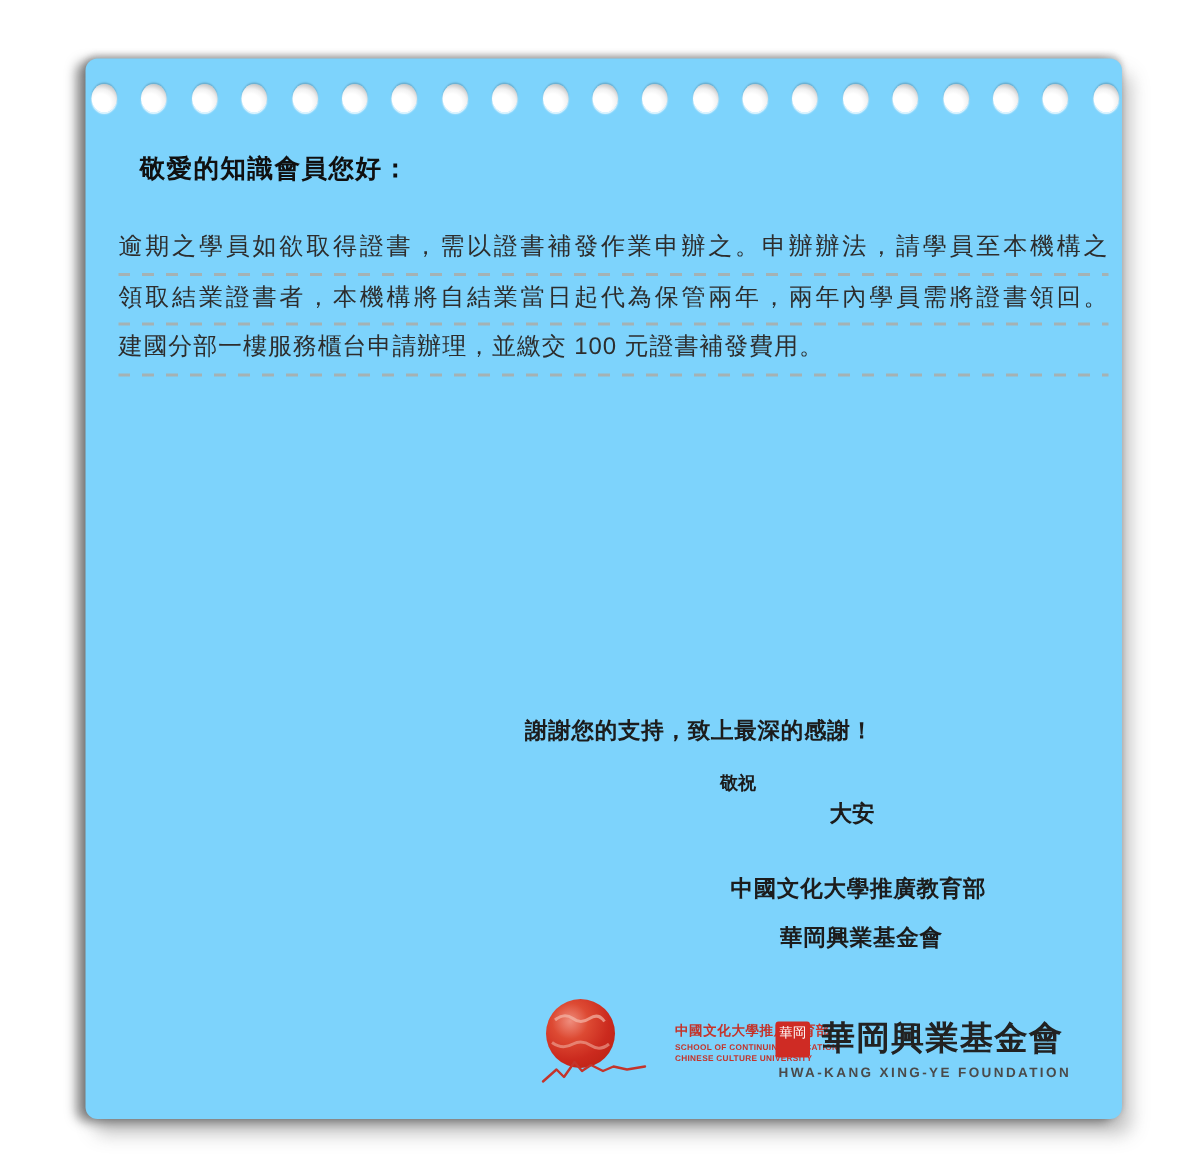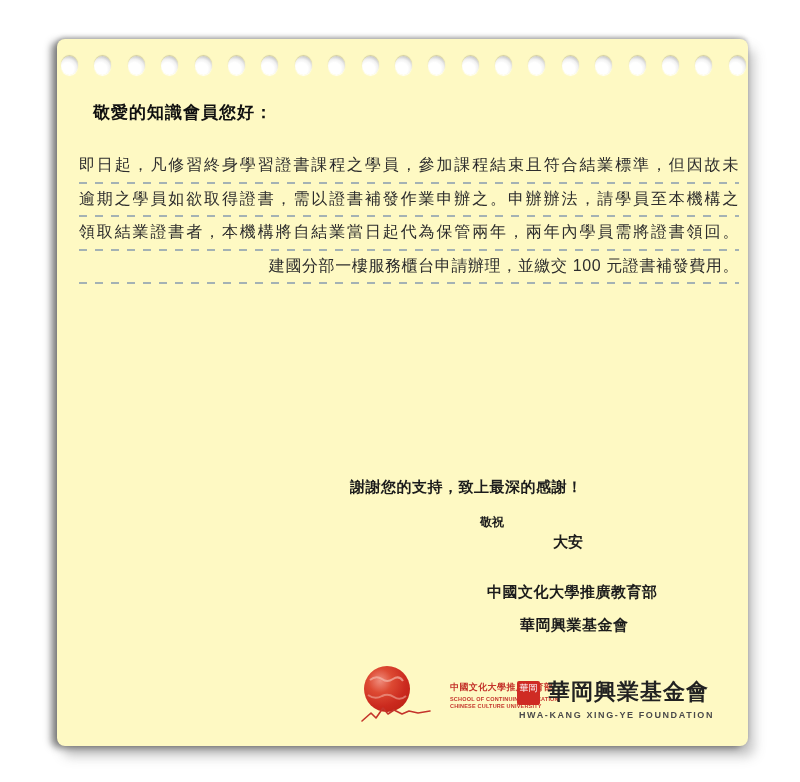--- a/index.html
+++ b/index.html
@@ -1,36 +1,36 @@
 <!DOCTYPE html>
 <html><head>
 <meta charset="utf-8">
 <style>
   html,body{margin:0;padding:0;background:#ffffff;width:800px;height:782px;
     font-family:"Liberation Sans","DejaVu Sans",sans-serif;}
   .stage{position:relative;width:800px;height:782px;overflow:hidden;}
   .card{position:absolute;left:57px;top:39px;width:691px;height:707px;
-    background:#fef9c3;border-radius:8px;
+    background:#7dd3fc;border-radius:8px;
     box-shadow:-6px 2px 7px rgba(45,45,45,.55),
                6px 10px 12px rgba(90,90,90,.35),
                0 -2px 4px rgba(80,80,80,.35);}
   .holes{position:absolute;left:4px;right:2px;top:17px;display:flex;
     justify-content:space-between;align-items:center;}
   .hole{width:17px;height:19px;border-radius:50%;
     background:radial-gradient(circle at 38% 68%, #ffffff 38%, #f1f1f1 58%, #9b9b9b 100%);
     box-shadow:0 1px 1px rgba(255,255,255,.9), 0 -1px 1px rgba(0,0,0,.18);}
   .greeting{position:absolute;left:36px;top:62px;font-size:17px;font-weight:bold;
     color:#101010;letter-spacing:1px;}
   .para{position:absolute;left:22px;width:660px;color:#2d2d2d;font-size:16px;
     letter-spacing:.6px;}
   .para1{top:111px;}
   .para2{top:269px;}
   .line{height:33.5px;line-height:30px;white-space:nowrap;
     background-image:repeating-linear-gradient(to right,#a4b2b4 0,#a4b2b4 8px,transparent 8px,transparent 16px);
-    background-size:100% 2px;background-position:left bottom;background-repeat:no-repeat;text-align:right;}
+    background-size:100% 2px;background-position:left bottom;background-repeat:no-repeat;}
   .jline{text-align:justify;text-align-last:justify;white-space:normal;
     overflow:hidden;height:33.5px;}
   .thanks{position:absolute;left:293px;top:439px;font-size:15px;font-weight:bold;color:#1c1c1c;letter-spacing:.5px;}
   .closing1{position:absolute;left:423px;top:475px;font-size:12px;font-weight:bold;color:#1c1c1c;}
   .closing2{position:absolute;left:496px;top:494px;font-size:15px;font-weight:bold;color:#1c1c1c;}
   .sig1{position:absolute;left:430px;top:544px;font-size:15px;font-weight:bold;color:#1c1c1c;letter-spacing:.5px;}
   .sig2{position:absolute;left:463px;top:577px;font-size:15px;font-weight:bold;color:#1c1c1c;letter-spacing:.5px;}
   
   .logo-ccu{position:absolute;left:303px;top:626px;display:flex;align-items:flex-start;}
   .ccu-art{width:88px;height:62px;position:relative;flex:0 0 auto;}
@@ -74,21 +74,20 @@
         <span class="hole"></span>
         <span class="hole"></span>
         <span class="hole"></span>
         <span class="hole"></span>
         <span class="hole"></span>
       </div>
 
     <div class="greeting">敬愛的知識會員您好：</div>
 
     <div class="para para1">
-        <div class="line jline">即日起，凡修習終身學習證書課程之學員，參加課程結束且符合結業標準，但因故未</div>
         <div class="line jline">逾期之學員如欲取得證書，需以證書補發作業申辦之。申辦辦法，請學員至本機構之</div>
         <div class="line jline">領取結業證書者，本機構將自結業當日起代為保管兩年，兩年內學員需將證書領回。</div>
         <div class="line">建國分部一樓服務櫃台申請辦理，並繳交 100 元證書補發費用。</div>
       </div>
 
     <div class="para para2">
       </div>
 
     <div class="thanks">謝謝您的支持，致上最深的感謝！</div>
     <div class="closing1">敬祝</div>

